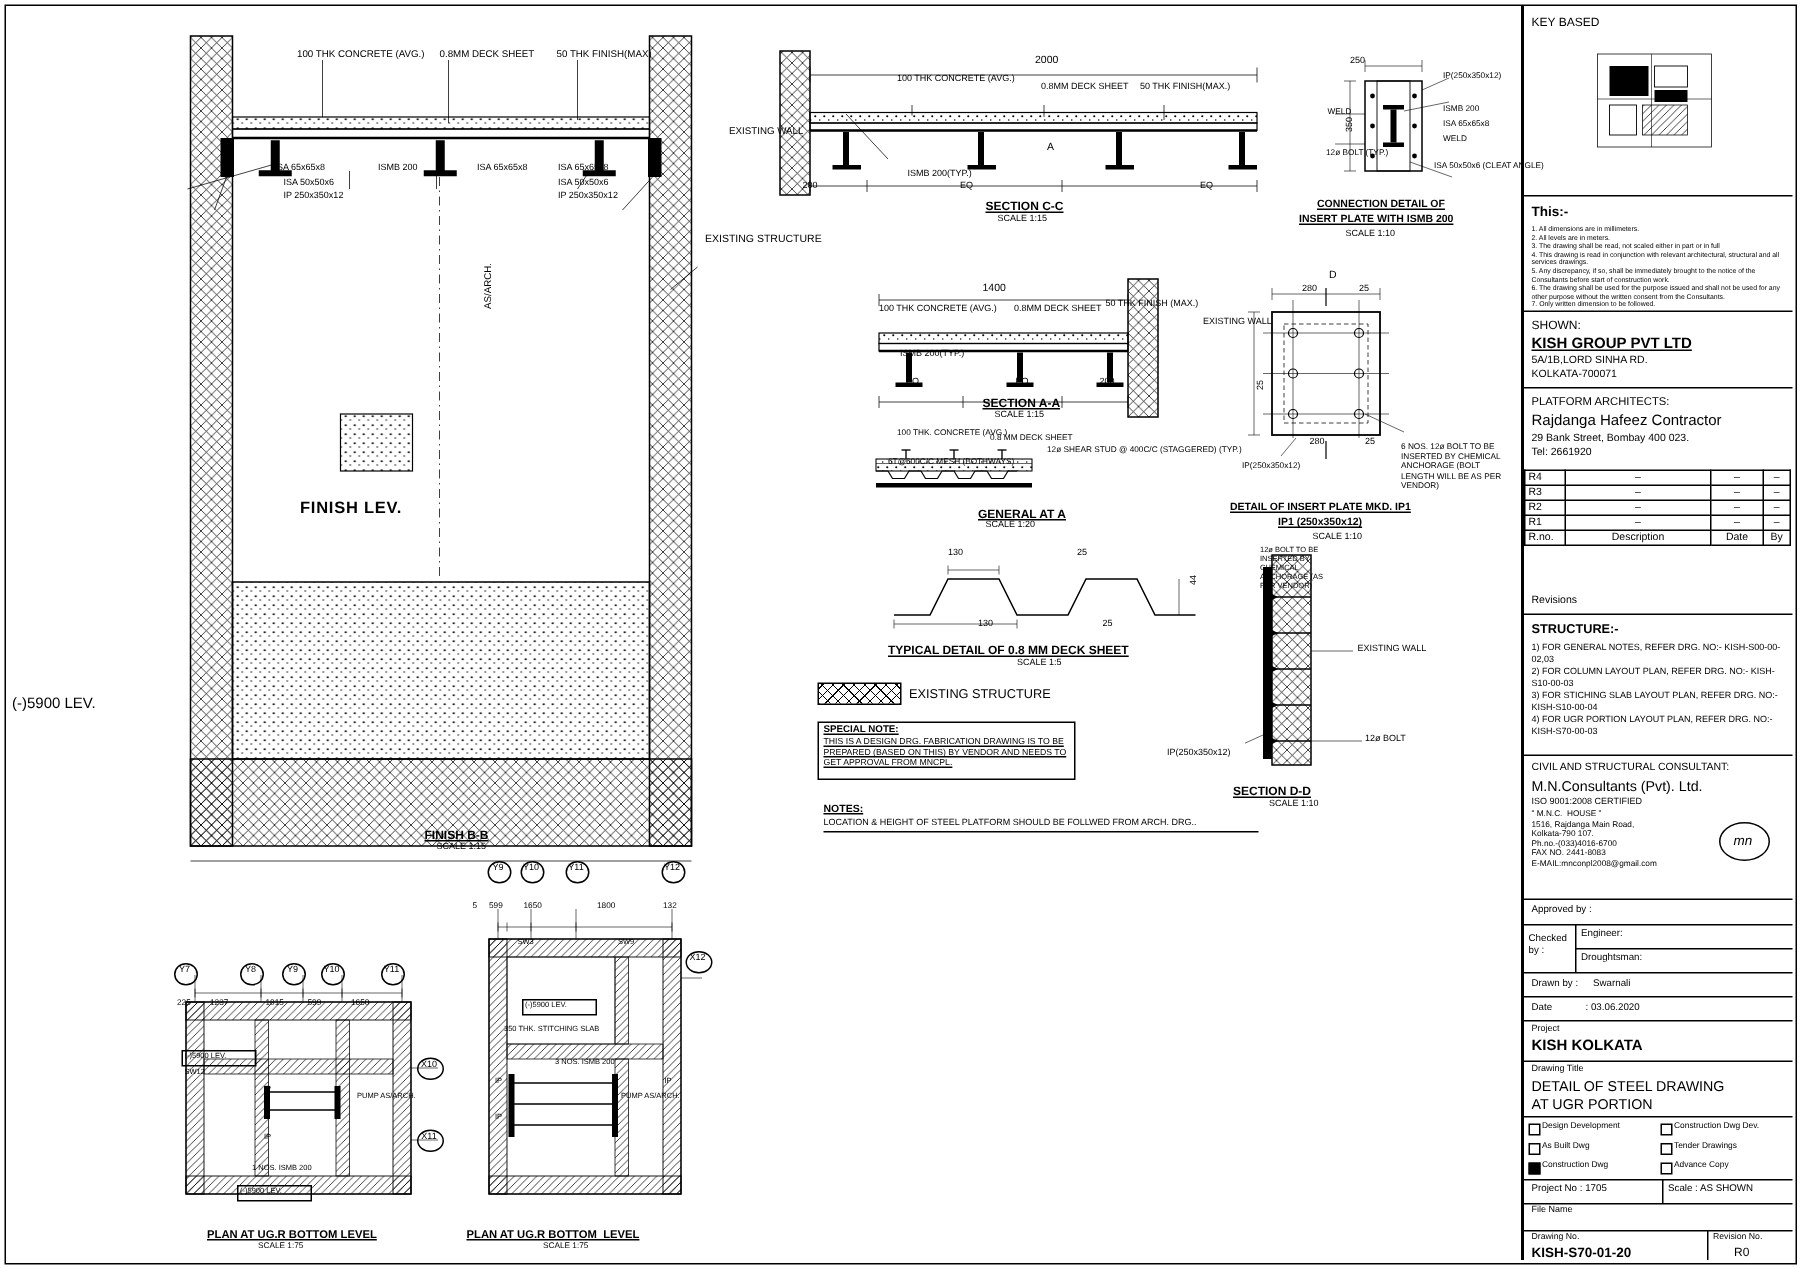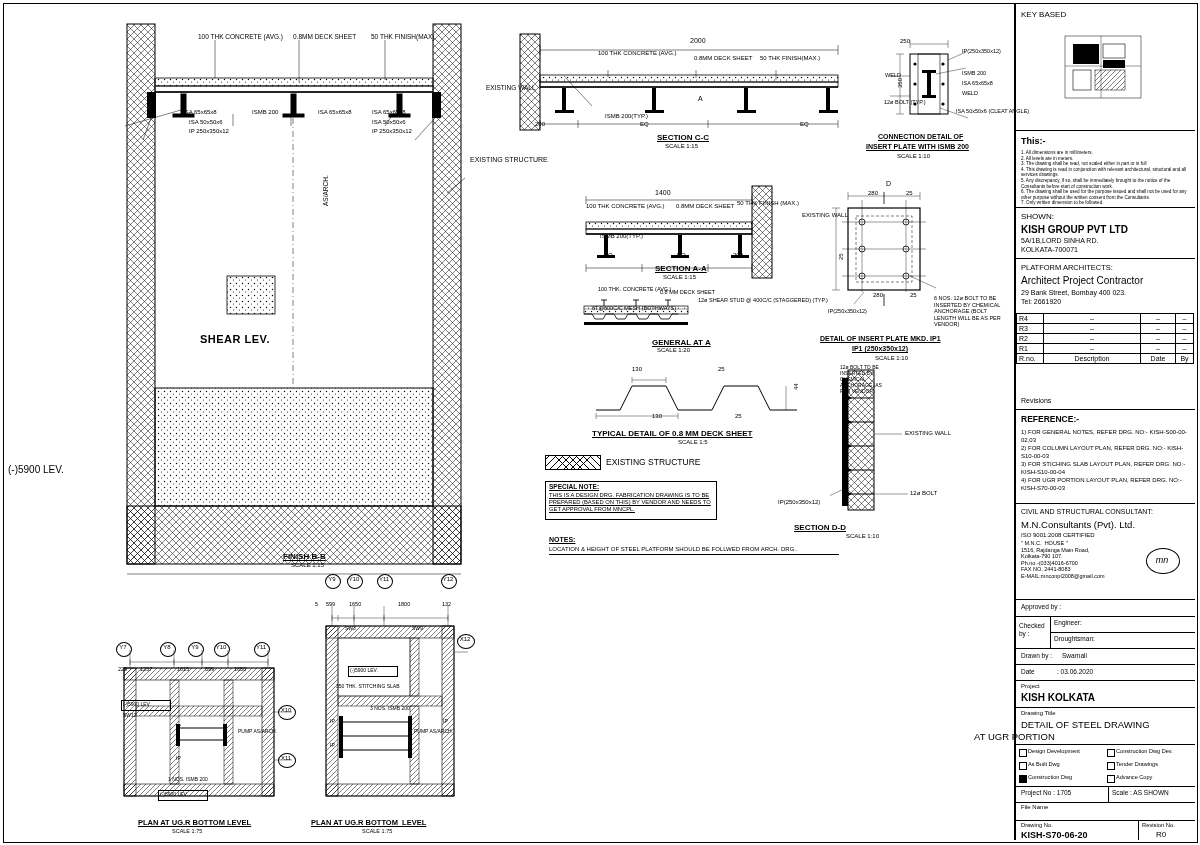--- a/index.html
+++ b/index.html
@@ -96,21 +96,21 @@
   <div class="txt" style="left:252px;top:109px;font-size:6px;">ISMB 200</div>
   <div class="txt" style="left:318px;top:109px;font-size:6px;">ISA 65x65x8</div>
   <div class="txt" style="left:372px;top:109px;font-size:6px;">ISA 65x65x8</div>
   <div class="txt" style="left:189px;top:119px;font-size:6px;">ISA 50x50x6</div>
   <div class="txt" style="left:189px;top:128px;font-size:6px;">IP 250x350x12</div>
   <div class="txt" style="left:372px;top:119px;font-size:6px;">ISA 50x50x6</div>
   <div class="txt" style="left:372px;top:128px;font-size:6px;">IP 250x350x12</div>
 
   <div class="txt" style="left:470px;top:156px;font-size:7px;">EXISTING STRUCTURE</div>
   <div class="txt" style="left:322px;top:206px;font-size:6.5px;transform:rotate(-90deg);transform-origin:left top;">AS/ARCH.</div>
-  <div class="txt ttl" style="left:200px;top:333px;font-size:11px;letter-spacing:0.5px;">SHEAR LEV.</div>
+  <div class="txt ttl" style="left:200px;top:333px;font-size:11px;letter-spacing:0.5px;">FINISH LEV.</div>
   <div class="txt" style="left:8px;top:464px;font-size:10px;">(-)5900 LEV.</div>
   <div class="txt ttl ul" style="left:283px;top:552px;font-size:8px;">FINISH B-B</div>
   <div class="txt" style="left:291px;top:562px;font-size:6px;">SCALE 1:15</div>
 
   <div style="position:absolute;left:500px;top:28px;width:360px;height:110px;">
     <svg width="360" height="110" viewBox="0 0 360 110">
 
       <rect x="20" y="6" width="20" height="96" fill="url(#xh)" stroke="#000" stroke-width="1"></rect>
 
       <rect x="40" y="47" width="298" height="7" fill="url(#dots)" stroke="#000" stroke-width="0.8"></rect>
@@ -362,21 +362,21 @@
       </g>
       <line x1="44" y1="74" x2="72" y2="74" stroke="#000" stroke-width="0.4"></line>
       <line x1="12" y1="130" x2="-10" y2="140" stroke="#000" stroke-width="0.4"></line>
       <line x1="44" y1="134" x2="78" y2="134" stroke="#000" stroke-width="0.4"></line>
     </svg>
   </div>
   <div class="txt" style="left:840px;top:364px;font-size:5px;width:44px;line-height:6px;white-space:normal;">12ø BOLT TO BE INSERTED BY CHEMICAL ANCHORAGE (AS PER VENDOR)</div>
   <div class="txt" style="left:905px;top:430px;font-size:6px;">EXISTING WALL</div>
   <div class="txt" style="left:778px;top:499px;font-size:6px;">IP(250x350x12)</div>
   <div class="txt" style="left:910px;top:490px;font-size:6px;">12ø BOLT</div>
-  <div class="txt ttl ul" style="left:794px;top:523px;font-size:8px;">SECTION D-D</div>
+  <div class="txt ttl ul" style="left:822px;top:523px;font-size:8px;">SECTION D-D</div>
   <div class="txt" style="left:846px;top:533px;font-size:6px;">SCALE 1:10</div>
 
   <div style="position:absolute;left:110px;top:640px;width:190px;height:175px;">
     <svg width="190" height="175" viewBox="0 0 190 175">
 
       <rect x="14" y="28" width="150" height="128" fill="none" stroke="#000" stroke-width="0.8"></rect>
       <rect x="14" y="28" width="150" height="12" fill="url(#h45)" stroke="#000" stroke-width="0.6"></rect>
       <rect x="14" y="144" width="150" height="12" fill="url(#h45)" stroke="#000" stroke-width="0.6"></rect>
       <rect x="14" y="28" width="12" height="128" fill="url(#h45)" stroke="#000" stroke-width="0.6"></rect>
       <rect x="152" y="28" width="12" height="128" fill="url(#h45)" stroke="#000" stroke-width="0.6"></rect>
@@ -536,27 +536,27 @@
     <div class="txt" style="position:relative;left:0;top:0;font-size:4.6px;line-height:5.6px;white-space:normal;">2. All levels are in meters.</div>
     <div class="txt" style="position:relative;left:0;top:0;font-size:4.6px;line-height:5.6px;white-space:normal;">3. The drawing shall be read, not scaled either in part or in full</div>
     <div class="txt" style="position:relative;left:0;top:0;font-size:4.6px;line-height:5.6px;white-space:normal;">4. This drawing is read in conjunction with relevant architectural, structural and all services drawings.</div>
     <div class="txt" style="position:relative;left:0;top:0;font-size:4.6px;line-height:5.6px;white-space:normal;">5. Any discrepancy, if so, shall be immediately brought to the notice of the Consultants before start of construction work.</div>
     <div class="txt" style="position:relative;left:0;top:0;font-size:4.6px;line-height:5.6px;white-space:normal;">6. The drawing shall be used for the purpose issued and shall not be used for any other purpose without the written consent from the Consultants.</div>
     <div class="txt" style="position:relative;left:0;top:0;font-size:4.6px;line-height:5.6px;white-space:normal;">7. Only written dimension to be followed.</div>
   </div>
 
   <div class="ln" style="left:1015px;top:207px;width:180px;height:1px;"></div>
   <div class="txt" style="left:1021px;top:212px;font-size:8px;">SHOWN:</div>
-  <div class="txt ttl" style="left:1021px;top:224px;font-size:10px;">KISH GROUP PVT LTD</div>
+  <div class="txt ttl" style="left:1021px;top:224px;font-size:10px;text-decoration:underline;">KISH GROUP PVT LTD</div>
   <div class="txt" style="left:1021px;top:237px;font-size:7px;">5A/1B,LORD SINHA RD.</div>
   <div class="txt" style="left:1021px;top:246px;font-size:7px;">KOLKATA-700071</div>
 
   <div class="ln" style="left:1015px;top:258px;width:180px;height:1px;"></div>
   <div class="txt" style="left:1021px;top:263px;font-size:7.5px;">PLATFORM ARCHITECTS:</div>
-  <div class="txt" style="left:1021px;top:275px;font-size:10px;">Architect Project Contractor</div>
+  <div class="txt" style="left:1021px;top:275px;font-size:10px;">Rajdanga Hafeez Contractor</div>
   <div class="txt" style="left:1021px;top:289px;font-size:7px;">29 Bank Street, Bombay 400 023.</div>
   <div class="txt" style="left:1021px;top:298px;font-size:7px;">Tel: 2661920</div>
 
   <table class="tbl" style="left:1016px;top:313px;width:178px;">
     <tbody>
         <tr>
       <td style="width:22px;">R4</td>
       <td style="width:92px;text-align:center;">–</td>
       <td style="width:30px;text-align:center;">–</td>
       <td style="text-align:center;">–</td>
@@ -583,21 +583,21 @@
       <td>R.no.</td>
       <td style="text-align:center;">Description</td>
       <td style="text-align:center;">Date</td>
       <td style="text-align:center;">By</td>
     </tr>
   </tbody>
     </table>
   <div class="txt" style="left:1021px;top:397px;font-size:7px;">Revisions</div>
 
   <div class="ln" style="left:1015px;top:409px;width:180px;height:1px;"></div>
-  <div class="txt ttl" style="left:1021px;top:414px;font-size:8.5px;">REFERENCE:-</div>
+  <div class="txt ttl" style="left:1021px;top:414px;font-size:8.5px;">STRUCTURE:-</div>
   <div style="position:absolute;left:1021px;top:428px;width:170px;">
     <div class="txt" style="position:relative;font-size:6px;line-height:8px;white-space:normal;">1) FOR GENERAL NOTES, REFER DRG. NO:- KISH-S00-00-02,03</div>
     <div class="txt" style="position:relative;font-size:6px;line-height:8px;white-space:normal;">2) FOR COLUMN LAYOUT PLAN, REFER DRG. NO:- KISH-S10-00-03</div>
     <div class="txt" style="position:relative;font-size:6px;line-height:8px;white-space:normal;">3) FOR STICHING SLAB LAYOUT PLAN, REFER DRG. NO:- KISH-S10-00-04</div>
     <div class="txt" style="position:relative;font-size:6px;line-height:8px;white-space:normal;">4) FOR UGR PORTION LAYOUT PLAN, REFER DRG. NO:- KISH-S70-00-03</div>
   </div>
 
   <div class="ln" style="left:1015px;top:503px;width:180px;height:1px;"></div>
   <div class="txt" style="left:1021px;top:508px;font-size:7px;">CIVIL AND STRUCTURAL CONSULTANT:</div>
   <div class="txt" style="left:1021px;top:519px;font-size:9.5px;">M.N.Consultants (Pvt). Ltd.</div>
@@ -626,21 +626,21 @@
   <div class="txt" style="left:1062px;top:652px;font-size:6.5px;">Swarnali</div>
   <div class="ln" style="left:1015px;top:664px;width:180px;height:1px;"></div>
   <div class="txt" style="left:1021px;top:668px;font-size:6.5px;">Date</div>
   <div class="txt" style="left:1057px;top:668px;font-size:6.5px;">: 03.06.2020</div>
   <div class="ln" style="left:1015px;top:680px;width:180px;height:1px;"></div>
   <div class="txt" style="left:1021px;top:683px;font-size:6px;">Project</div>
   <div class="txt ttl" style="left:1021px;top:692px;font-size:10px;">KISH KOLKATA</div>
   <div class="ln" style="left:1015px;top:707px;width:180px;height:1px;"></div>
   <div class="txt" style="left:1021px;top:710px;font-size:6px;">Drawing Title</div>
   <div class="txt" style="left:1021px;top:719px;font-size:9.5px;">DETAIL OF STEEL DRAWING</div>
-  <div class="txt" style="left:974px;top:731px;font-size:9.5px;">AT UGR PORTION</div>
+  <div class="txt" style="left:1021px;top:731px;font-size:9.5px;">AT UGR PORTION</div>
   <div class="ln" style="left:1015px;top:744px;width:180px;height:1px;"></div>
 
   <div style="position:absolute;left:1019px;top:748px;width:176px;height:34px;">
     <div style="position:absolute;left:0;top:0;">
       <span class="box" style="position:absolute;left:0;top:1px;width:6px;height:6px;background:#fff;"></span>
       <span class="txt" style="position:absolute;left:9px;top:0;font-size:5.6px;">Design Development</span>
     </div>
     <div style="position:absolute;left:88px;top:0;">
       <span class="box" style="position:absolute;left:0;top:1px;width:6px;height:6px;background:#fff;"></span>
       <span class="txt" style="position:absolute;left:9px;top:0;font-size:5.6px;">Construction Dwg Dev.</span>
@@ -665,18 +665,18 @@
 
   <div class="ln" style="left:1015px;top:786px;width:180px;height:1px;"></div>
   <div class="txt" style="left:1021px;top:789px;font-size:6.5px;">Project No : 1705</div>
   <div class="ln" style="left:1108px;top:786px;width:0.8px;height:16px;"></div>
   <div class="txt" style="left:1112px;top:789px;font-size:6.5px;">Scale : AS SHOWN</div>
   <div class="ln" style="left:1015px;top:802px;width:180px;height:1px;"></div>
   <div class="txt" style="left:1021px;top:804px;font-size:6px;">File Name</div>
   <div class="txt" style="left:1021px;top:812px;font-size:6px;"></div>
   <div class="ln" style="left:1015px;top:820px;width:180px;height:1px;"></div>
   <div class="txt" style="left:1021px;top:822px;font-size:5.8px;">Drawing No.</div>
-  <div class="txt ttl" style="left:1021px;top:830px;font-size:9px;">KISH-S70-06-20</div>
+  <div class="txt ttl" style="left:1021px;top:830px;font-size:9px;">KISH-S70-01-20</div>
   <div class="ln" style="left:1138px;top:820px;width:0.8px;height:20px;"></div>
   <div class="txt" style="left:1142px;top:822px;font-size:5.8px;">Revision No.</div>
   <div class="txt" style="left:1156px;top:830px;font-size:8px;">R0</div>
 
 </div>
 
 </body></html>

